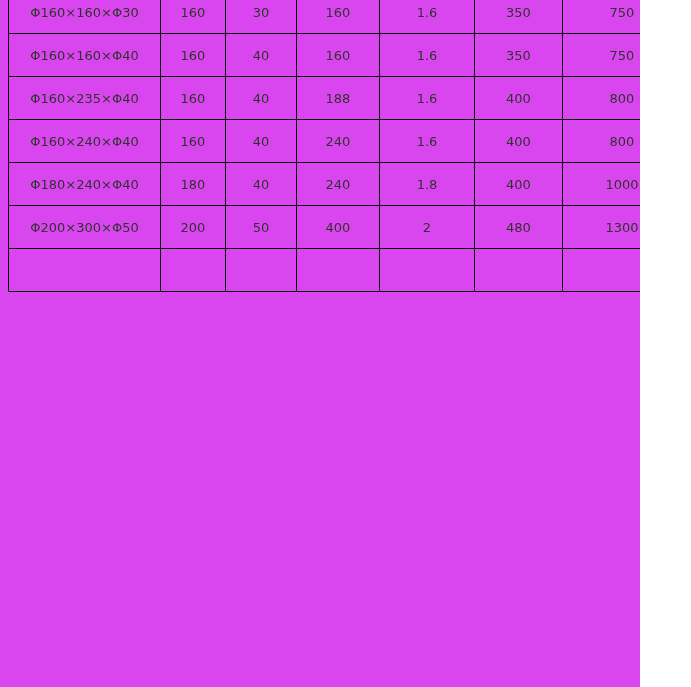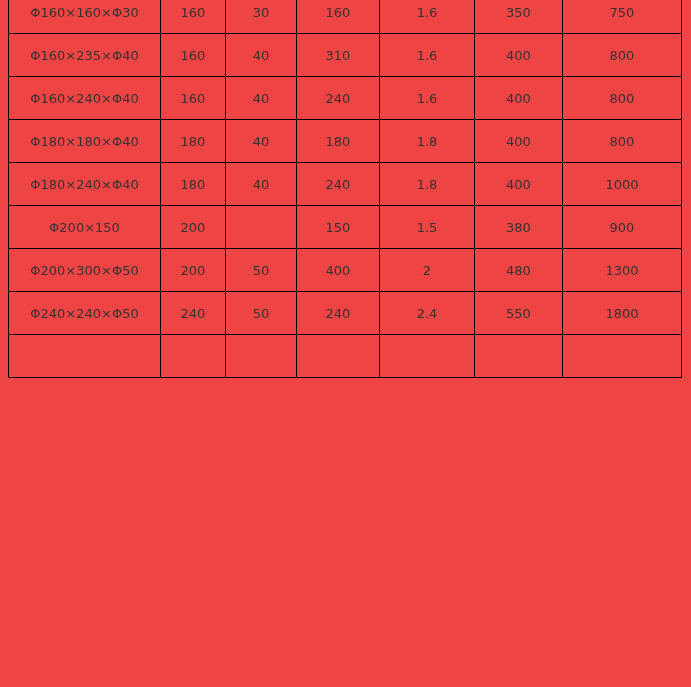--- a/index.html
+++ b/index.html
@@ -2,24 +2,24 @@
 <html><head>
 <meta charset="utf-8">
 <style>
   html, body {
     margin: 0;
     padding: 0;
     background: #ffffff;
   }
   .viewport {
     position: relative;
-    width: 691px;
+    width: 640px;
     height: 687px;
     overflow: hidden;
-    background: #ef4444;
+    background: #d946ef;
   }
   table.spec-table {
     position: absolute;
     left: 8px;
     top: -10px;
     width: 673px;
     border-collapse: collapse;
     table-layout: fixed;
     font-family: "DejaVu Sans", "Liberation Sans", sans-serif;
     font-size: 13px;
@@ -61,81 +61,63 @@
         <tr>
           <td>Φ160×160×Φ30</td>
           <td>160</td>
           <td>30</td>
           <td>160</td>
           <td>1.6</td>
           <td>350</td>
           <td>750</td>
         </tr>
         <tr>
+          <td>Φ160×160×Φ40</td>
+          <td>160</td>
+          <td>40</td>
+          <td>160</td>
+          <td>1.6</td>
+          <td>350</td>
+          <td>750</td>
+        </tr>
+        <tr>
           <td>Φ160×235×Φ40</td>
           <td>160</td>
           <td>40</td>
-          <td>310</td>
+          <td>188</td>
           <td>1.6</td>
           <td>400</td>
           <td>800</td>
         </tr>
         <tr>
           <td>Φ160×240×Φ40</td>
           <td>160</td>
           <td>40</td>
           <td>240</td>
           <td>1.6</td>
           <td>400</td>
           <td>800</td>
         </tr>
         <tr>
-          <td>Φ180×180×Φ40</td>
-          <td>180</td>
-          <td>40</td>
-          <td>180</td>
-          <td>1.8</td>
-          <td>400</td>
-          <td>800</td>
-        </tr>
-        <tr>
           <td>Φ180×240×Φ40</td>
           <td>180</td>
           <td>40</td>
           <td>240</td>
           <td>1.8</td>
           <td>400</td>
           <td>1000</td>
         </tr>
         <tr>
-          <td>Φ200×150</td>
-          <td>200</td>
-          <td></td>
-          <td>150</td>
-          <td>1.5</td>
-          <td>380</td>
-          <td>900</td>
-        </tr>
-        <tr>
           <td>Φ200×300×Φ50</td>
           <td>200</td>
           <td>50</td>
           <td>400</td>
           <td>2</td>
           <td>480</td>
           <td>1300</td>
-        </tr>
-        <tr>
-          <td>Φ240×240×Φ50</td>
-          <td>240</td>
-          <td>50</td>
-          <td>240</td>
-          <td>2.4</td>
-          <td>550</td>
-          <td>1800</td>
         </tr>
         <tr>
           <td></td>
           <td></td>
           <td></td>
           <td></td>
           <td></td>
           <td></td>
           <td></td>
         </tr>

